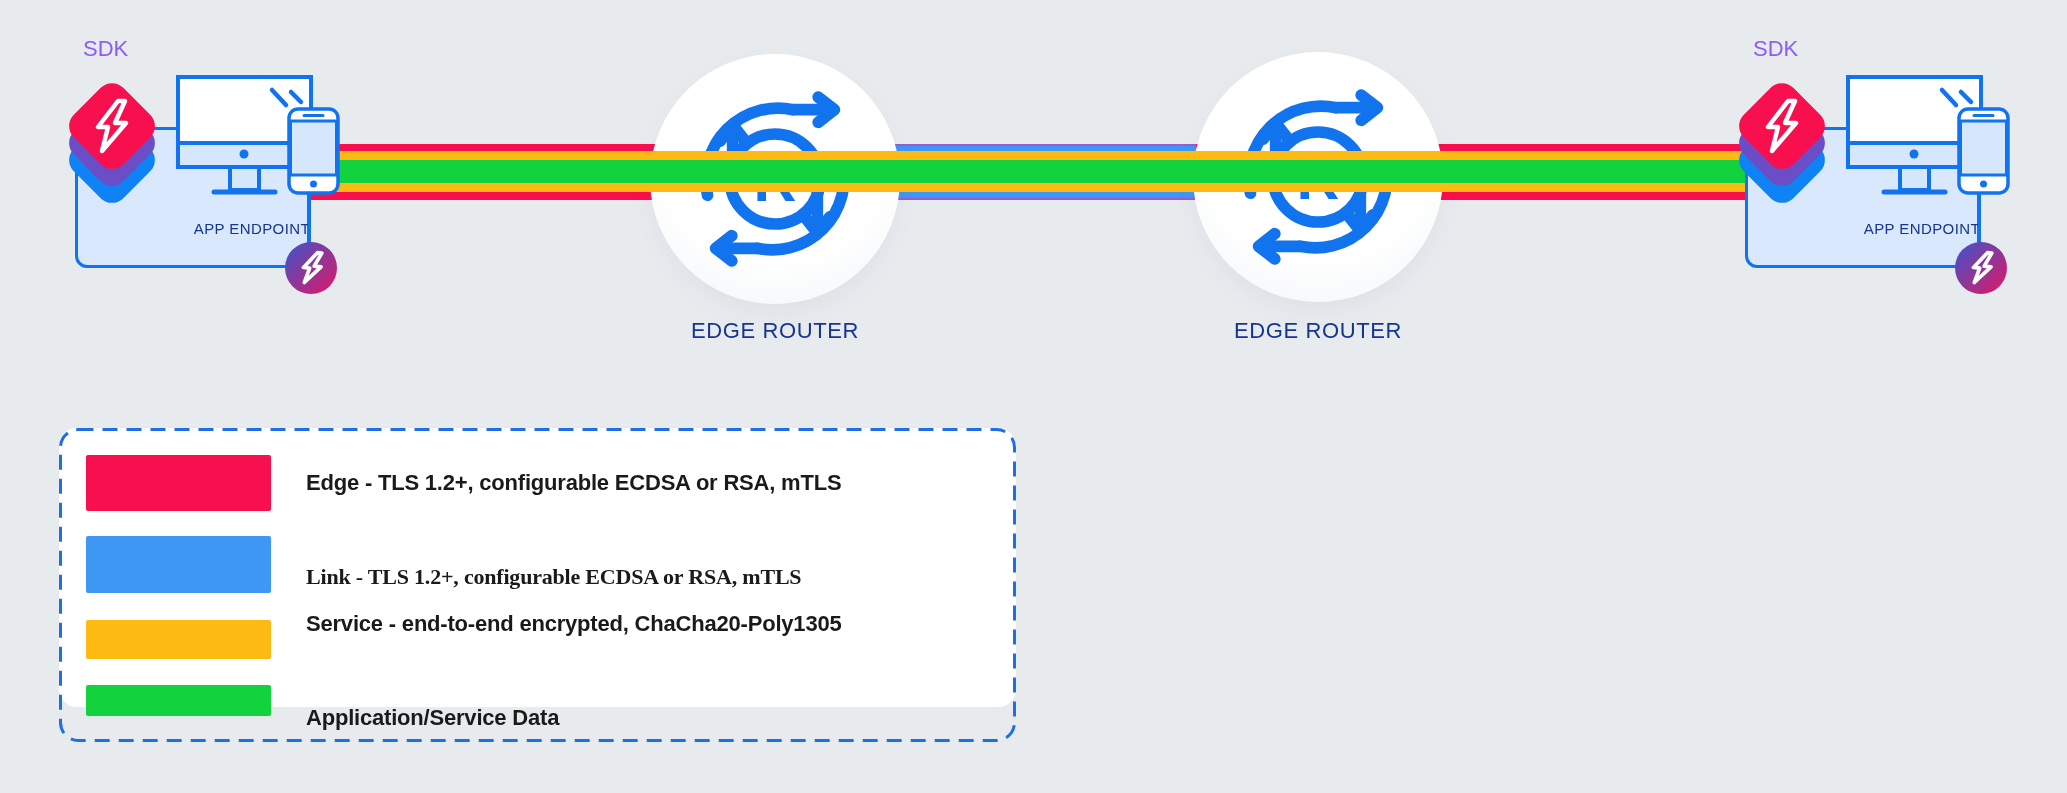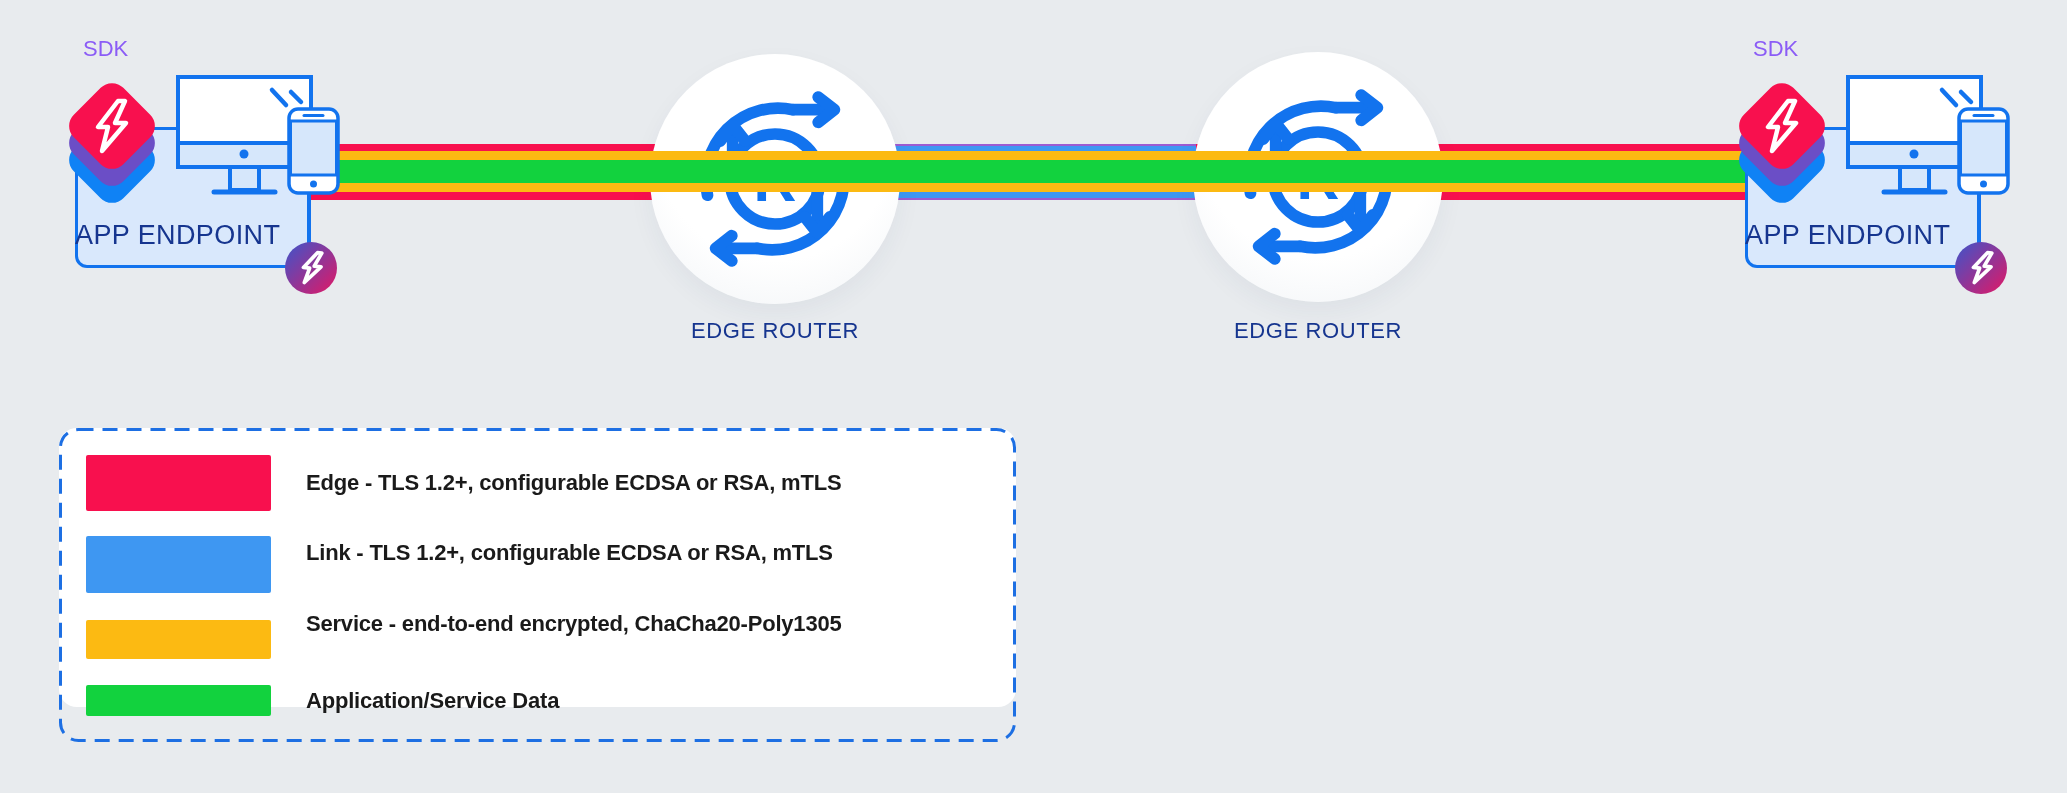--- a/index.html
+++ b/index.html
@@ -27,40 +27,40 @@
   .router-label-1{left:650px;}
   .router-label-2{left:1193px;}
 
   
   .endpoint{position:absolute;width:290px;height:266px;}
   .endpoint-left{left:57px;top:36px;}
   .endpoint-right{left:1727px;top:36px;}
   .sdk-label{position:absolute;left:26px;top:0;color:#8b5cf6;font-size:22px;}
   .ep-box{position:absolute;left:18px;top:91px;width:235px;height:141px;box-sizing:border-box;
           background:#D9E8FC;border:3px solid #1273EE;border-radius:12px;}
-  .ep-label{position:absolute;left:18px;top:184px;width:235px;text-align:left;
-            color:#16358F;font-size:27px;letter-spacing:0.4px;}
+  .ep-label{position:absolute;left:18px;top:184px;width:235px;text-align:right;
+            color:#16358F;font-size:15px;letter-spacing:0.4px;}
   .monitor{position:absolute;left:119px;top:39px;}
   .phone{position:absolute;left:230px;top:71px;}
   .connector{position:absolute;left:251px;top:157px;width:3px;height:49px;background:#1273EE;}
   .badge{position:absolute;left:226px;top:204px;}
   .stack{position:absolute;left:0;top:40px;}
 
   
   .legend{position:absolute;left:59px;top:428px;width:957px;height:279px;
           background:#ffffff;border-radius:18px;}
   .legend-border{position:absolute;left:0;top:0;}
   .legend-row{position:absolute;left:0;width:100%;}
   .legend-swatch{position:absolute;left:27px;width:185px;border-radius:2px;}
   .legend-text{position:absolute;left:247px;color:#1A1A1A;font-size:22px;font-weight:700;
                letter-spacing:-0.2px;white-space:nowrap;}
   .lr1 .legend-swatch{top:27px;height:56px;}   .lr1 .legend-text{top:27px;line-height:56px;}
-  .lr2 .legend-swatch{top:108px;height:57px;}  .lr2 .legend-text{top:96px;line-height:57px;}
+  .lr2 .legend-swatch{top:108px;height:57px;}  .lr2 .legend-text{top:120px;line-height:57px;font-family:Liberation Serif, serif;}
   .lr3 .legend-swatch{top:192px;height:39px;}  .lr3 .legend-text{top:176px;line-height:39px;}
-  .lr4 .legend-swatch{top:257px;height:31px;}  .lr4 .legend-text{top:257px;line-height:31px;}
+  .lr4 .legend-swatch{top:257px;height:31px;}  .lr4 .legend-text{top:274px;line-height:31px;}
 </style>
 </head>
 <body>
 
 <div class="canvas">
 
   <div class="stripe stripe-edge" style="background-color: rgb(248, 16, 78);"></div>
   <div class="stripe stripe-link" style="background-color: rgb(62, 151, 242);"></div>
 
   <div class="router router-1">

